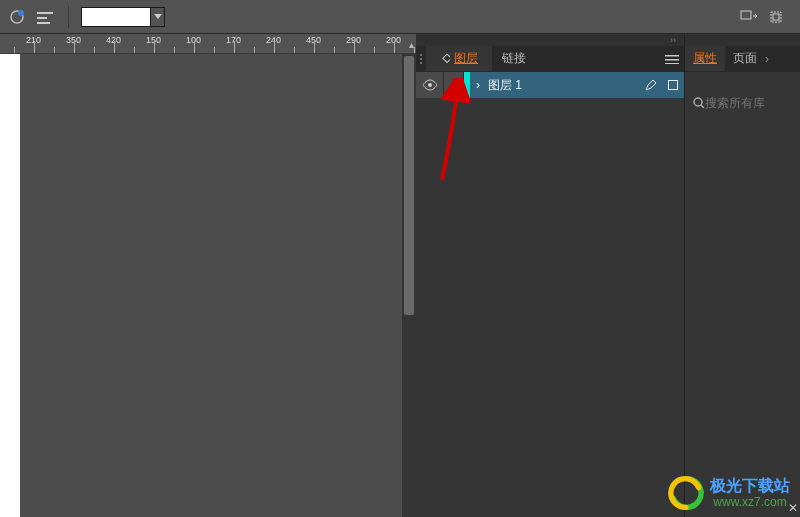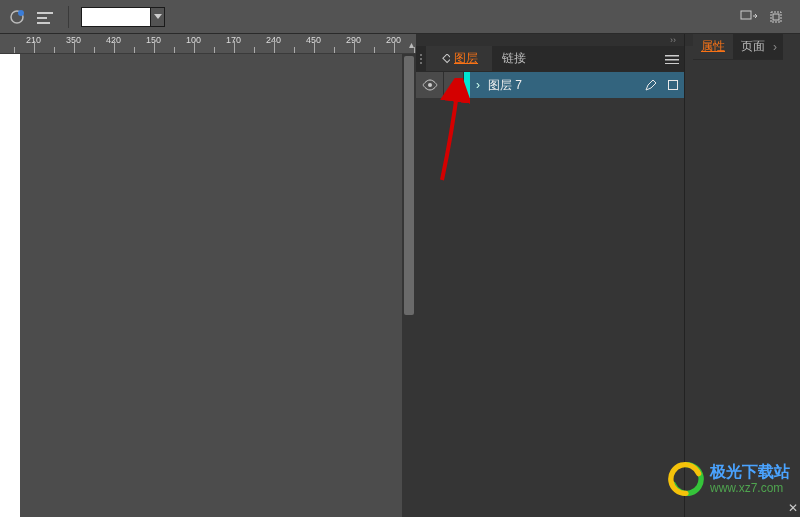--- a/index.html
+++ b/index.html
@@ -50,27 +50,27 @@
 .expand { width: 16px; text-align: center; color: #cfe; cursor: pointer; }
 .layer-name { flex: 1; padding-left: 2px; }
 .pen-ic { width: 22px; display: flex; align-items: center; justify-content: center; cursor: pointer; }
 .target-ic { width: 22px; display: flex; align-items: center; justify-content: center; cursor: pointer; }
 .target-box { width: 10px; height: 10px; border: 1px solid #e8e8e8; }
 
 
 .red-arrow { position: absolute; left: 430px; top: 78px; pointer-events: none; }
 
 
-.right-col { width: 116px; background: #353535; border-left: 1px solid #222; display: flex; flex-direction: row; }
+.right-col { width: 116px; background: #353535; border-left: 1px solid #222; display: flex; flex-direction: column; }
 .search-row { height: 26px; display: flex; align-items: center; padding: 0 8px; background: #353535; }
 .search-ic { width: 16px; color: #999; }
 .search-inp { flex: 1; background: transparent; border: none; color: #ccc; font-size: 12px; outline: none; }
 
 
-.watermark { position: absolute; right: 10px; bottom: 20px; text-align: left; font-size: 13px; line-height: 1.2; display: flex; align-items: center; gap: 6px; pointer-events: none; }
+.watermark { position: absolute; right: 10px; bottom: 6px; text-align: center; font-size: 13px; line-height: 1.2; display: flex; align-items: center; gap: 6px; pointer-events: none; }
 .wm-logo { width: 36px; height: 36px; }
 .wm-text .cn { color: #4aa3ff; font-weight: bold; font-size: 16px; }
 .wm-text .en { color: #4fa34f; font-size: 12px; }
 
 .close-x { position: absolute; right: 2px; bottom: 2px; color: #ccc; font-size: 12px; cursor: pointer; }
 
 svg { display: block; }
 </style>
 </head>
 <body>
@@ -205,21 +205,21 @@
       <div class="layer-row">
         <div class="eye-cell">
           <svg width="16" height="12" viewBox="0 0 16 12">
               <path d="M8 1 C4 1 1 6 1 6 s3 5 7 5 7-5 7-5 S12 1 8 1z" fill="none" stroke="#ccc"></path>
               <circle cx="8" cy="6" r="2" fill="#ccc"></circle>
             </svg>
         </div>
         <div class="lock-cell"></div>
         <div class="color-strip"></div>
         <div class="expand">›</div>
-        <div class="layer-name">图层 7</div>
+        <div class="layer-name">图层 1</div>
         <div class="pen-ic">
           <svg width="14" height="14" viewBox="0 0 14 14">
               <path d="M2 12 L4 7 L9 2 L12 5 L7 10 L2 12z" fill="none" stroke="#e8e8e8"></path>
             </svg>
         </div>
         <div class="target-ic">
           <div class="target-box"></div>
         </div>
       </div>
     </div>
@@ -229,20 +229,29 @@
       <div class="tabrow">
         <div class="tab active text" style="padding:0 8px;">
           <span>属性</span>
         </div>
         <div class="tab text" style="padding:0 8px;">
           <span>页面</span>
         </div>
         <div style="width:10px;display:flex;align-items:center;color:#888;">›</div>
       </div>
       <div style="height:18px;"></div>
+      <div class="search-row">
+        <div class="search-ic">
+          <svg width="12" height="12" viewBox="0 0 12 12">
+              <circle cx="5" cy="5" r="4" fill="none" stroke="#aaa" stroke-width="1.5"></circle>
+              <line x1="8" y1="8" x2="11" y2="11" stroke="#aaa" stroke-width="1.5"></line>
+            </svg>
+        </div>
+        <input class="search-inp" placeholder="搜索所有库" style="">
+      </div>
     </div>
 
   </div>
 </div>
 
 <svg class="red-arrow" width="40" height="110">
   <defs>
       <marker id="ah" markerWidth="8" markerHeight="8" refX="4" refY="4" orient="auto">
         <path d="M0 0 L8 4 L0 8 z" fill="#d40000"></path>
       </marker>

